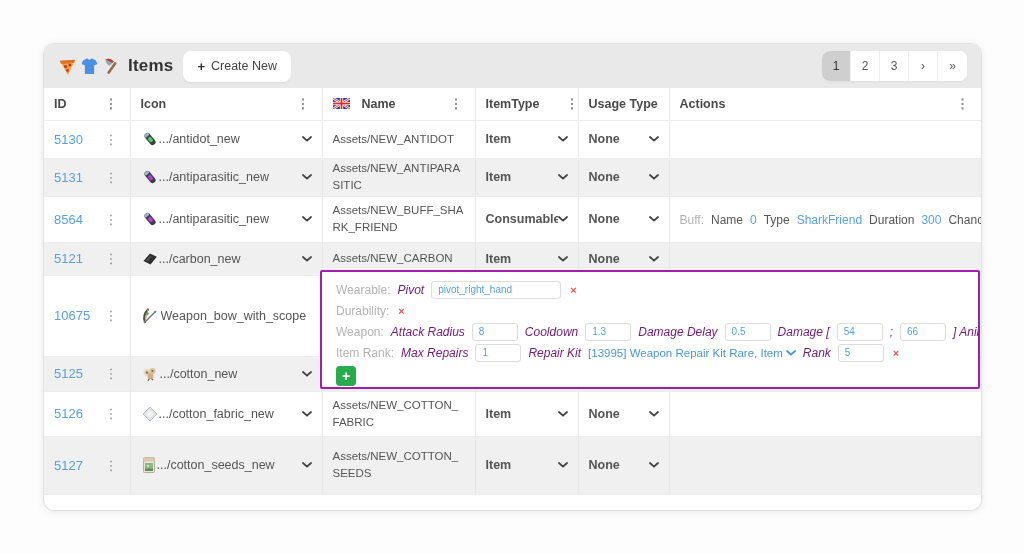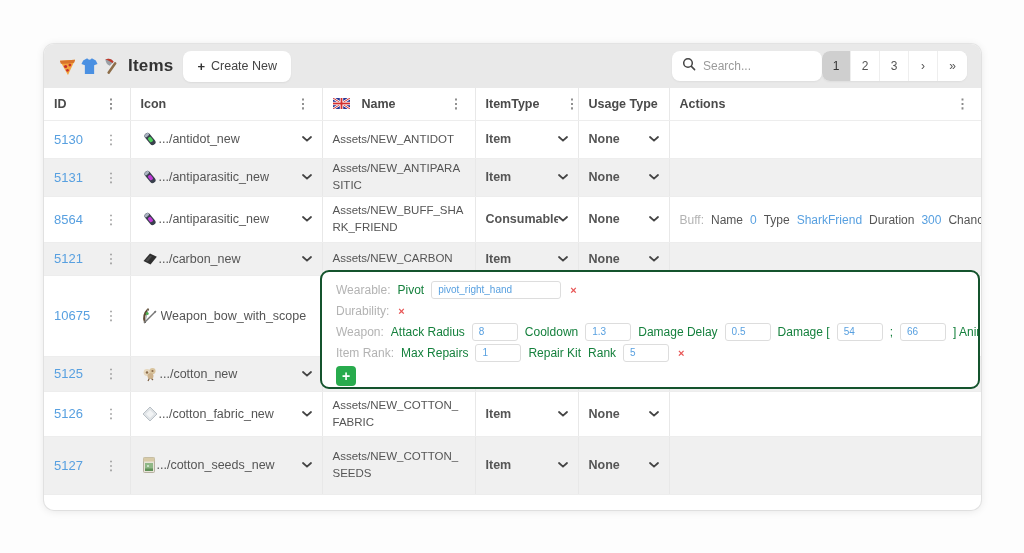--- a/index.html
+++ b/index.html
@@ -51,24 +51,24 @@
   .icon-name { font-size:12.5px; color:#555; flex:1; white-space:nowrap; overflow:hidden; }
   .asset { font-size:11.5px; color:#555; word-break:break-all; line-height:1.45; }
   .sel-text { font-size:12.5px; color:#555; flex:1; white-space:nowrap; overflow:hidden;font-weight:bold; }
   .chev { flex:0 0 auto; display:flex; align-items:center; cursor:pointer; }
   .actions-cell { white-space:nowrap; }
   .act-seg { font-size:12px; margin-right:7px; color:#555; }
   .act-muted { color:#b3b3b3; }
   .act-link { color:#58a0e0; cursor:pointer; }
   
   .panel { position:absolute; left:276px; top:226px; right:1px; height:119px; background:#fff;
-           border:2px solid #14532d; border-radius:9px; z-index:6; padding:7px 14px 6px; overflow:hidden; }
+           border:2px solid #a21caf; border-radius:2px; z-index:6; padding:7px 14px 6px; overflow:hidden; }
   .p-row { display:flex; align-items:center; gap:7px; height:21px; white-space:nowrap; }
   .p-label { font-size:12px; color:#b3b3b3; }
-  .p-text { font-size:12px; color:#15803d; font-weight:500; }
+  .p-text { font-size:12px; color:#701a75; font-weight:500;font-style:italic; }
   .p-input { height:18px; border:1px solid #ddd; border-radius:3px; font-size:10px; color:#58a0e0;
              padding:0 6px; width:46px; font-family:inherit; outline:none; background:#fff; }
   .p-input.wide { width:130px; }
   .p-remove { border:none; background:none; color:#e85555; font-size:11px; font-weight:700; cursor:pointer; padding:0 2px; }
   .p-link { font-size:11.5px; color:#4a96db; cursor:pointer; text-decoration:none; display:flex; align-items:center; gap:3px; }
   .p-add { margin-top:3px; width:20px; height:20px; border:none; border-radius:4px; background:#28ab4d; color:#fff;
            font-size:14px; font-weight:700; line-height:18px; cursor:pointer; display:block; }
 </style>
 </head>
 <body>
@@ -99,27 +99,20 @@
               <path d="M3.2,2.2 Q8.5,0.6 11,4.6 L10,5.6 Q6,3.4 3.2,2.2 Z" fill="#c0392b"></path>
             </svg>
           </span>
         <span class="page-title">Items</span>
       </div>
       <button class="create-btn">
         <span class="plus">+</span>
         <span>Create New</span>
       </button>
       <div class="hspacer"></div>
-      <div class="search">
-        <span><svg width="14" height="14" viewBox="0 0 14 14">
-              <circle cx="6" cy="6" r="4.3" fill="none" stroke="#444" stroke-width="1.5"></circle>
-              <line x1="9.4" y1="9.4" x2="12.6" y2="12.6" stroke="#444" stroke-width="1.5" stroke-linecap="round"></line>
-            </svg></span>
-        <input placeholder="Search..." style="">
-      </div>
       <div class="pagination" id="pagination">
           <button class="active">1</button>
           <button>2</button>
           <button>3</button>
           <button>›</button>
           <button>»</button>
         </div>
     </div>
 
     <table>
@@ -576,20 +569,28 @@
           <input class="p-input" value="54" style="">
           <span class="p-text">;</span>
           <input class="p-input" value="66" style="">
           <span class="p-text">]  Animation Delay</span>
         </div>
         <div class="p-row">
           <span class="p-label">Item Rank:</span>
           <span class="p-text">Max Repairs</span>
           <input class="p-input" value="1" style="">
           <span class="p-text">Repair Kit</span>
+          <a class="p-link">
+            <span>[13995] Weapon Repair Kit Rare, Item</span>
+            <span class="chev">
+              <svg width="10" height="6" viewBox="0 0 10 6">
+                <path d="M1 1l4 3.6L9 1" stroke="#4a96db" stroke-width="1.8" fill="none" stroke-linecap="round"></path>
+              </svg>
+            </span>
+          </a>
           <span class="p-text">Rank</span>
           <input class="p-input" value="5" style="">
           <button class="p-remove">×</button>
         </div>
         <button class="p-add">+</button>
       </div>
   </div>
 </div>
 
 </body></html>

